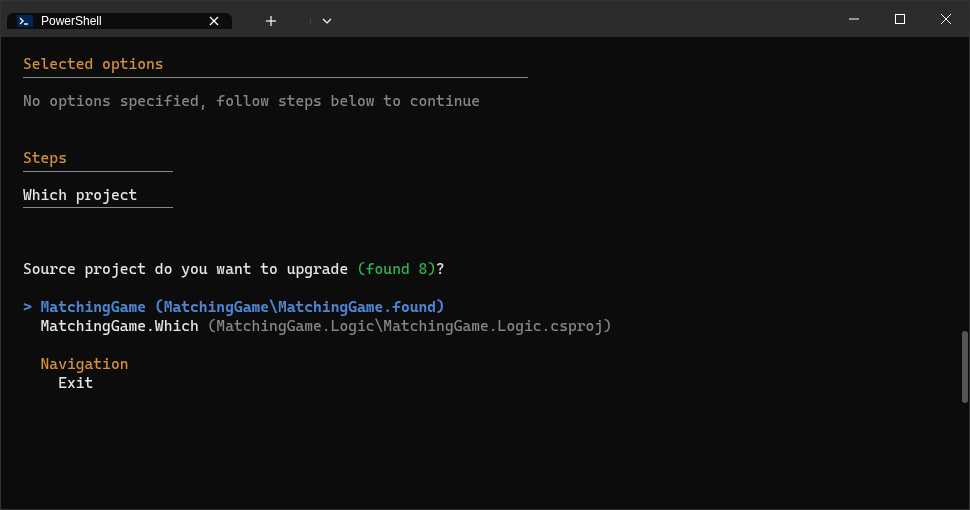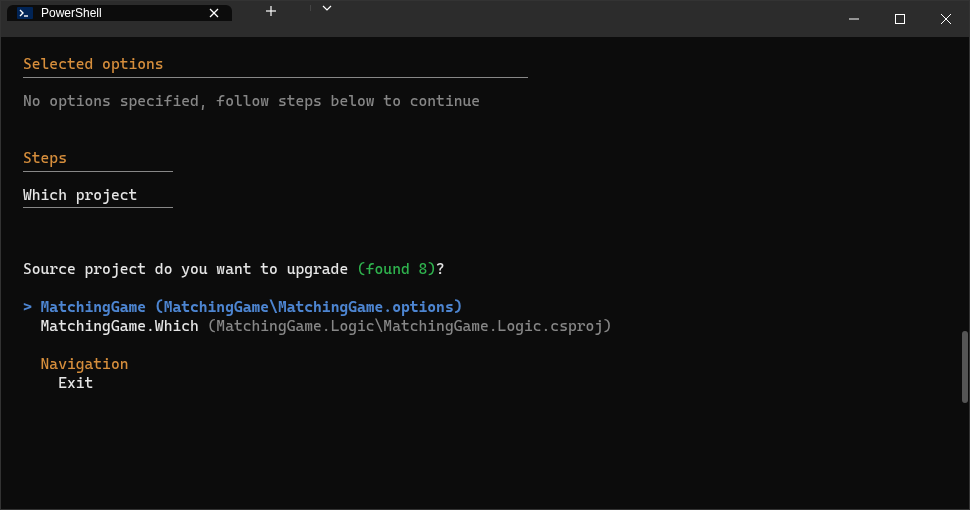--- a/index.html
+++ b/index.html
@@ -17,21 +17,21 @@
     }
     .titlebar {
       height: 36px;
       background: #2c2c2c;
       display: flex;
       align-items: stretch;
       justify-content: space-between;
     }
     .titlebar-left {
       display: flex;
-      align-items: flex-start;
+      align-items: center;
       gap: 23px;
     }
     .tab {
       display: flex;
       align-items: center;
       background: #0c0c0c;
       padding: 0 10px 0 10px;
       min-width: 225px;
       gap: 8px;
       border-top-left-radius: 6px;
@@ -217,21 +217,21 @@
   <div class="section-underline steps-underline"></div>
   <div class="line white-text"><span>Which project</span></div>
   <div class="section-underline steps-underline"></div>
 
   <div class="section-gap"></div>
 
   <div class="line"><span class="white-text">Source project do you want to upgrade </span><span class="green-text">(found 8)</span><span class="white-text">?</span></div>
 
   <div class="small-gap"></div>
 
-  <div class="line"><span class="blue-text">&gt; </span><span class="blue-text">MatchingGame </span><span class="blue-text">(MatchingGame\MatchingGame.options)</span></div>
+  <div class="line"><span class="blue-text">&gt; </span><span class="blue-text">MatchingGame </span><span class="blue-text">(MatchingGame\MatchingGame.found)</span></div>
   <div class="line"><span>  </span><span class="white-text">MatchingGame.Which </span><span class="gray-text">(MatchingGame.Logic\MatchingGame.Logic.csproj)</span></div>
 
   <div class="small-gap"></div>
 
   <div class="line">  <span class="orange-text">Navigation</span></div>
   <div class="line white-text">    <span>Exit</span></div>
 
   <div class="scrollbar"></div>
 </div>
 

